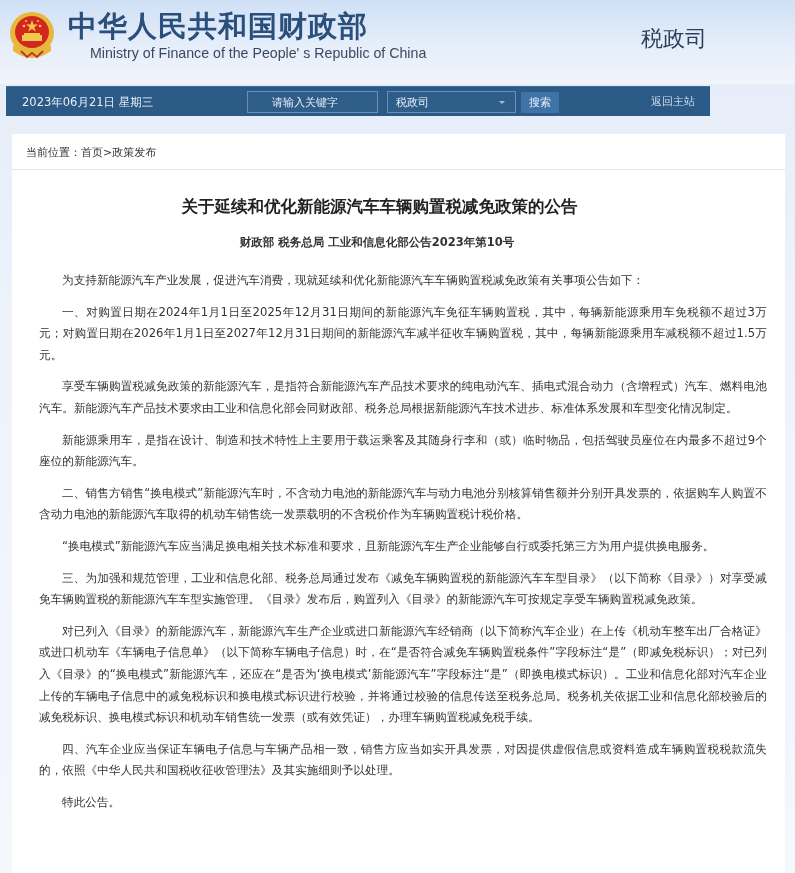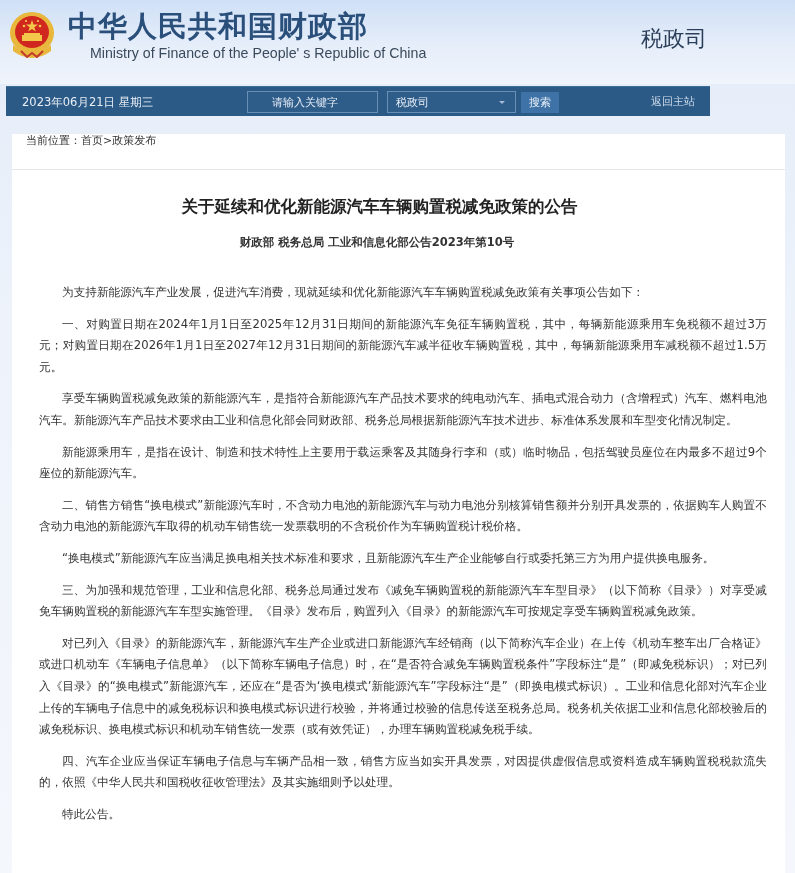--- a/index.html
+++ b/index.html
@@ -66,32 +66,32 @@
     position: absolute; right: 15px; top: 8px;
     font-size: 11px; color: #cfdceb; line-height: 14px;
   }
   .card {
     position: absolute; left: 12px; top: 134px; width: 773px; height: 739px;
     background: #ffffff;
   }
   .breadcrumb {
     position: absolute; left: 0; top: 0; width: 773px; height: 36px;
     border-bottom: 1px solid #e4e6ea;
-    font-size: 11px; color: #333; padding: 0 0 0 14px; line-height: 13px;
+    font-size: 11px; color: #333; padding: 12px 0 0 14px; line-height: 13px;
   }
   .article-title {
     position: absolute; left: 0; top: 62px; width: 735px; text-align: center;
     font-size: 16.5px; font-weight: bold; color: #222; line-height: 22px;
   }
   .doc-number {
     position: absolute; left: 0; top: 100px; width: 730px; text-align: center;
     font-size: 11.5px; font-weight: bold; color: #333; line-height: 16px;
   }
   .body-text {
-    position: absolute; left: 27px; top: 148px; width: 728px;
+    position: absolute; left: 27px; top: 136px; width: 728px;
   }
   .body-text p {
     font-size: 11.6px; color: #333; line-height: 21.6px;
     text-indent: 23px; margin-bottom: 10px; text-align: justify;
     letter-spacing: 0.05px;
   }
 </style>
 </head>
 <body>
 

